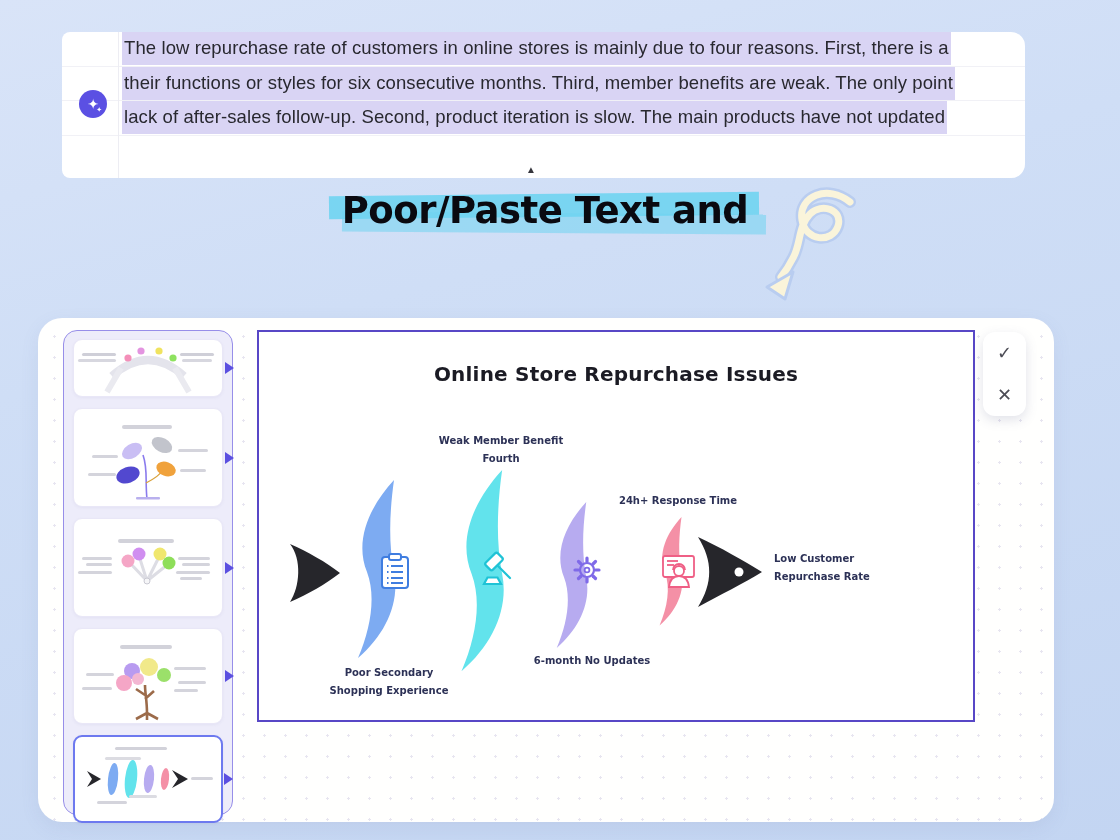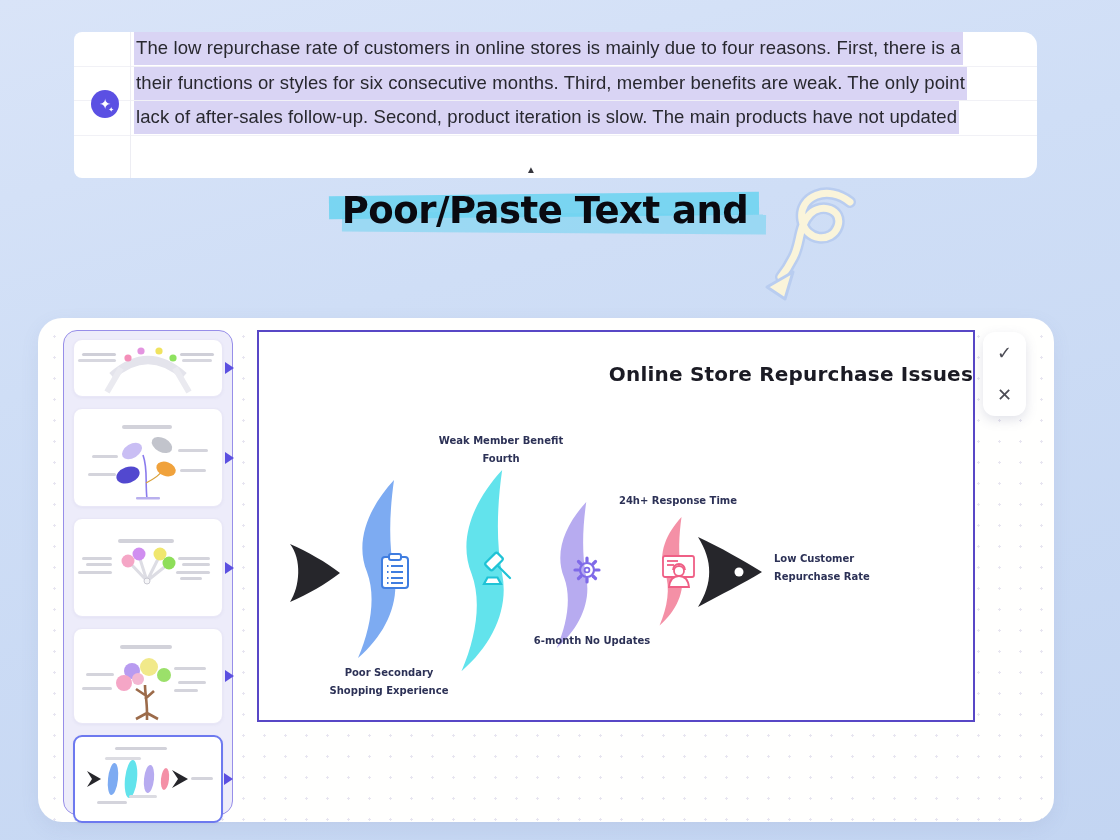--- a/index.html
+++ b/index.html
@@ -4,21 +4,21 @@
 <style>
   html,body{margin:0;padding:0;}
   body{
     width:1120px;height:840px;position:relative;overflow:hidden;
     background:linear-gradient(165deg,#d9e4f8 0%,#cfdef6 35%,#c3d5f2 100%);
     font-family:"Liberation Sans","DejaVu Sans",sans-serif;
   }
   
   .prompt-card{
     position:absolute;left:62px;top:32px;width:963px;height:146px;
-    background:#ffffff;border-radius:8px 14px 14px 8px;margin-left:12px;
+    background:#ffffff;border-radius:8px 14px 14px 8px;
   }
   .prompt-card .gutter-line{
     position:absolute;left:56px;top:0;bottom:0;width:1px;background:#ededf3;
   }
   .prompt-row{
     height:34.5px;display:flex;align-items:center;
     border-bottom:1px solid #f1f1f6;padding-left:60px;box-sizing:border-box;
   }
   .prompt-row:first-child{margin-top:3px;}
   .prompt-row:last-child{border-bottom:none;}
@@ -79,21 +79,21 @@
     position:absolute;left:228px;top:326px;width:19px;height:19px;border-radius:50%;
     background:#949aa6;color:#fff;font-size:10px;line-height:19px;text-align:center;
     box-shadow:0 1px 3px rgba(60,60,90,.25);cursor:pointer;
   }
   
   .diagram-panel{
     position:absolute;left:219px;top:12px;width:718px;height:392px;
     background:#fff;border:2px solid #5847c6;box-sizing:border-box;
   }
   .dg-title{
-    position:absolute;left:0;right:0;top:30px;text-align:right;
+    position:absolute;left:0;right:0;top:30px;text-align:center;
     font-family:"DejaVu Sans","Liberation Sans",sans-serif;
     font-weight:700;font-size:20px;color:#1b1b24;letter-spacing:.2px;
   }
   .dg-label{
     position:absolute;font-family:"DejaVu Sans","Liberation Sans",sans-serif;
     font-weight:700;font-size:10px;line-height:18px;color:#2c3156;text-align:center;
   }
   .fishbone{position:absolute;left:25px;top:138px;}
   
   .approve-card{
@@ -300,21 +300,21 @@
         <path d="M12 14 a6 6 0 0 1 12 0"></path>
         <path d="M8 31 C 9 23 13 20 18 20 C 23 20 27 23 28 31 Z" fill="#ffffff"></path>
       </g>
 
       <g transform="translate(414,67)">
         <path d="M0 0 C 22 10 46 24 64 35 C 46 46 22 58 0 70 C 15 46 15 24 0 0 Z" fill="#26262b"></path>
         <circle cx="41" cy="35" r="4.5" fill="#ffffff"></circle>
       </g>
     </svg>
 
-    <div class="dg-label" style="left:243px;top:300px;width:180px;white-space:nowrap;">6-month No Updates</div>
+    <div class="dg-label" style="left:243px;top:320px;width:180px;white-space:nowrap;">6-month No Updates</div>
 
     <div class="dg-label" style="left:40px;top:332px;width:180px;">
       <span>Poor Secondary</span><br>
       <span>Shopping Experience</span>
     </div>
 
     <div class="dg-label" style="left:515px;top:218px;text-align:left;white-space:nowrap;">
       <span>Low Customer</span><br>
       <span>Repurchase Rate</span>
     </div>

